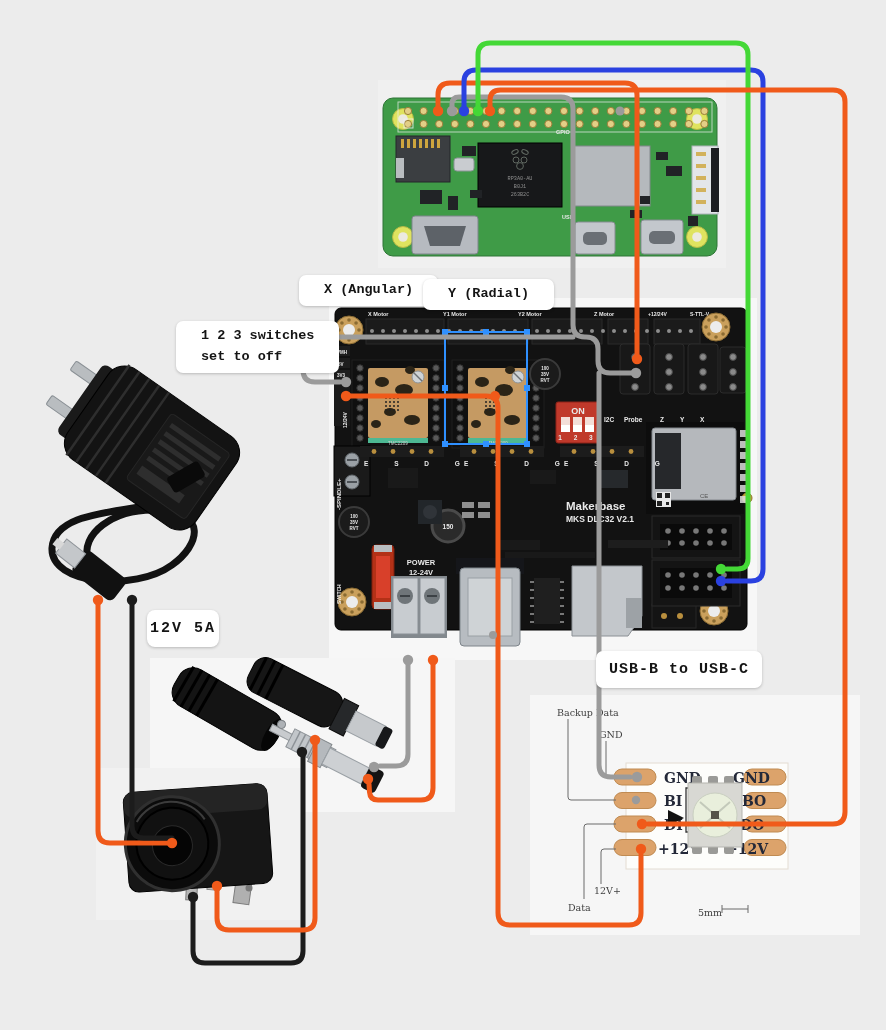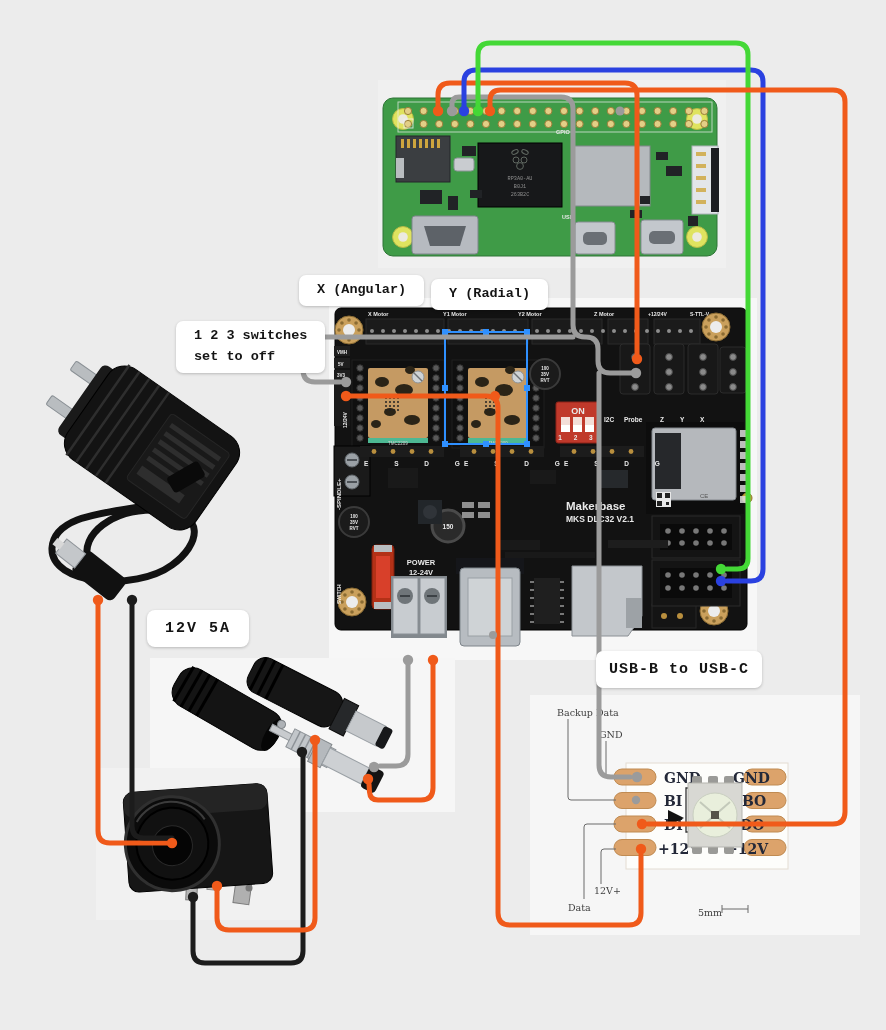--- a/index.html
+++ b/index.html
@@ -1,26 +1,26 @@
 <!DOCTYPE html>
 <html><head>
 <meta charset="utf-8">
 <style>
   html,body{margin:0;padding:0;background:#ececec;}
   #canvas{position:relative;width:886px;height:1030px;background:#ececec;overflow:hidden;
           font-family:"Liberation Sans",sans-serif;}
   #scene{position:absolute;left:0;top:0;}
-  .callout{position:absolute;background:#ffffff;border-radius:7px;padding:5px 18px;
+  .callout{position:absolute;background:#ffffff;border-radius:7px;padding:5px 25px;
            font-family:"Liberation Mono","DejaVu Sans Mono",monospace;font-weight:bold;
            font-size:13.5px;color:#141414;box-shadow:0 1px 3px rgba(0,0,0,.22);
            white-space:pre;line-height:1.55;z-index:5;}
   #lab-x{left:299px;top:275px;}
-  #lab-y{left:423px;top:279px;margin-left:8px;}
+  #lab-y{left:423px;top:279px;}
   #lab-sw{left:176px;top:321px;}
-  #lab-psu{left:147px;top:610px;font-size:15px;padding:7px 18px;letter-spacing:2px;border-radius:8px;}
+  #lab-psu{left:147px;top:610px;font-size:15px;padding:7px 3px;letter-spacing:2px;border-radius:8px;}
   #lab-usb{left:596px;top:651px;font-size:15px;padding:7px 13px;letter-spacing:1px;}
   text{font-family:"Liberation Sans",sans-serif;}
   .silk{fill:#e9e9e9;font-weight:bold;}
   .s45{font-size:4.5px;} .s5{font-size:5px;} .s55{font-size:5.5px;} .s6{font-size:6px;}
   .s65{font-size:6.5px;} .s75{font-size:7.5px;} .s85{font-size:8.5px;}
   .s9{font-size:9px;} .s11{font-size:11.5px;}
   .soct{fill:#8d8d8d;font-size:5.2px;text-anchor:middle;font-family:"Liberation Mono",monospace;}
   .padlab{fill:#232838;font-family:"DejaVu Serif",serif;font-weight:bold;font-size:14px;}
   .annt{fill:#3f3f3f;font-family:"DejaVu Serif",serif;font-size:9.5px;}
   .mid{text-anchor:middle;}

